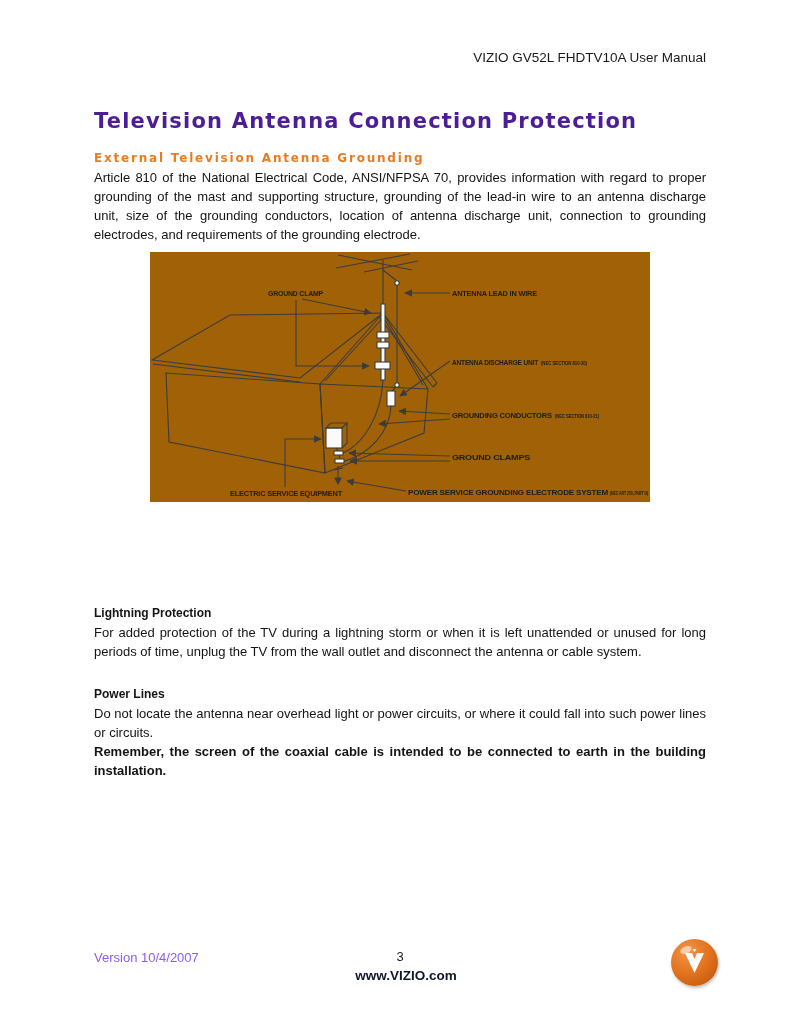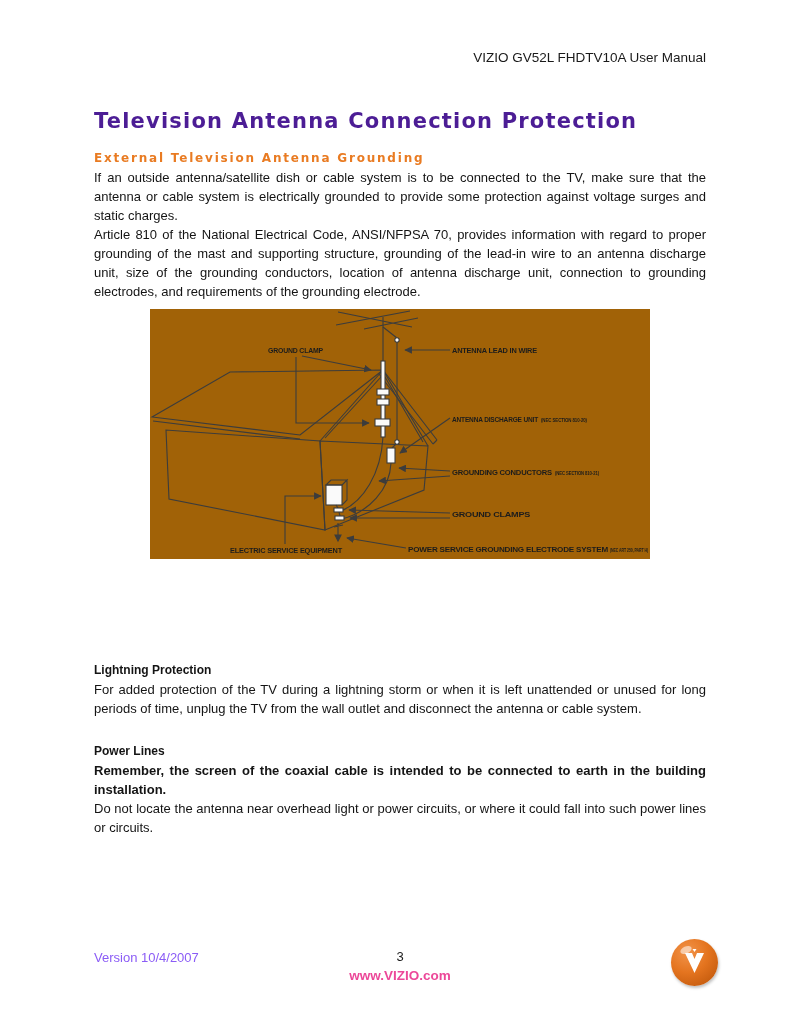--- a/index.html
+++ b/index.html
@@ -27,40 +27,39 @@
   .p2{margin-top:11px;}
   .diagram{
     margin:8px 0 0 56px;width:500px;height:250px;background:#a16207;
   }
   .sec-h{margin:0;font-size:12px;line-height:19px;font-weight:bold;color:#141414;}
   .h-light{margin-top:102px;}
   .h-power{margin-top:24px;}
   .p-bold{margin-top:17px;font-weight:bold;}
   .footer-version{position:absolute;left:94px;top:950px;font-size:13px;color:#8b5cf6;}
   .footer-page{position:absolute;left:94px;top:949px;width:612px;text-align:center;font-size:13px;color:#1a1a1a;}
-  .footer-site{position:absolute;left:94px;top:968px;width:612px;text-align:center;font-size:13.5px;font-weight:bold;color:#ec4899;}
+  .footer-site{position:absolute;left:100px;top:968px;width:612px;text-align:center;font-size:13.5px;font-weight:bold;color:#0f172a;}
   .logo{
     position:absolute;left:671px;top:939px;width:47px;height:47px;border-radius:50%;
     background:radial-gradient(circle at 35% 28%, #f2944a 0%, #e4741f 45%, #c85e10 80%, #b04f0a 100%);
     box-shadow:1px 2px 3px rgba(0,0,0,0.25);
   }
   .logo svg{position:absolute;left:0;top:0;}
   svg text{font-family:"Liberation Sans",sans-serif;font-weight:bold;fill:#1c1c1c;}
   .lbl{font-size:7.5px;letter-spacing:-0.2px;}
   .note{font-size:5.2px;letter-spacing:-0.1px;}
 </style>
 </head>
 <body>
 
 <div class="header">VIZIO GV52L FHDTV10A User Manual</div>
 
 <div class="content">
   <h1 class="title">Television Antenna Connection Protection</h1>
   <h2 class="subtitle">External Television Antenna Grounding</h2>
-  <p class="body p1">If an outside antenna/satellite dish or cable system is to be connected to the TV, make sure that the antenna or cable system is electrically grounded to provide some protection against voltage surges and static charges.</p>
   <p class="body p2">Article 810 of the National Electrical Code, ANSI/NFPSA 70, provides information with regard to proper grounding of the mast and supporting structure, grounding of the lead-in wire to an antenna discharge unit, size of the grounding conductors, location of antenna discharge unit, connection to grounding electrodes, and requirements of the grounding electrode.</p>
 
   <div class="diagram">
     <svg width="500" height="250" viewBox="0 0 500 250">
       <defs>
         <marker id="ah" viewBox="0 0 10 10" refX="9" refY="5" markerWidth="7" markerHeight="7" orient="auto-start-reverse">
           <path d="M0,0 L10,5 L0,10 Z" fill="#3c3c3c"></path>
         </marker>
       </defs>
       <g stroke="#3c3c3c" stroke-width="1.1" fill="none">
@@ -125,23 +124,23 @@
       <text x="302" y="208" class="lbl"><tspan textLength="78" lengthAdjust="spacingAndGlyphs">GROUND CLAMPS</tspan></text>
       <text x="80" y="244" class="lbl"><tspan textLength="112" lengthAdjust="spacingAndGlyphs">ELECTRIC SERVICE EQUIPMENT</tspan></text>
       <text x="258" y="243" class="lbl"><tspan textLength="200" lengthAdjust="spacingAndGlyphs">POWER SERVICE GROUNDING ELECTRODE SYSTEM</tspan><tspan class="note" dx="2" textLength="38" lengthAdjust="spacingAndGlyphs">(NEC ART 250, PART H)</tspan></text>
     </svg>
   </div>
 
   <h3 class="sec-h h-light">Lightning Protection</h3>
   <p class="body">For added protection of the TV during a lightning storm or when it is left unattended or unused for long periods of time, unplug the TV from the wall outlet and disconnect the antenna or cable system.</p>
 
   <h3 class="sec-h h-power">Power Lines</h3>
+  <p class="body">Do not locate the antenna near overhead light or power circuits, or where it could fall into such power lines or circuits.</p>
+
   <p class="body p-bold">Remember, the screen of the coaxial cable is intended to be connected to earth in the building installation.</p>
-
-  <p class="body">Do not locate the antenna near overhead light or power circuits, or where it could fall into such power lines or circuits.</p>
 </div>
 
 <div class="footer-version">Version 10/4/2007</div>
 <div class="footer-page">3</div>
 <div class="footer-site">www.VIZIO.com</div>
 
 <div class="logo">
   <svg width="47" height="47" viewBox="0 0 47 47">
     <ellipse cx="15" cy="11" rx="6" ry="3.5" fill="rgba(255,255,255,0.55)" transform="rotate(-25 15 11)"></ellipse>
     <path d="M14 14 L21 14 L23.5 20 L26 14 L33 14 L23.5 34 Z" fill="#ffffff"></path>

